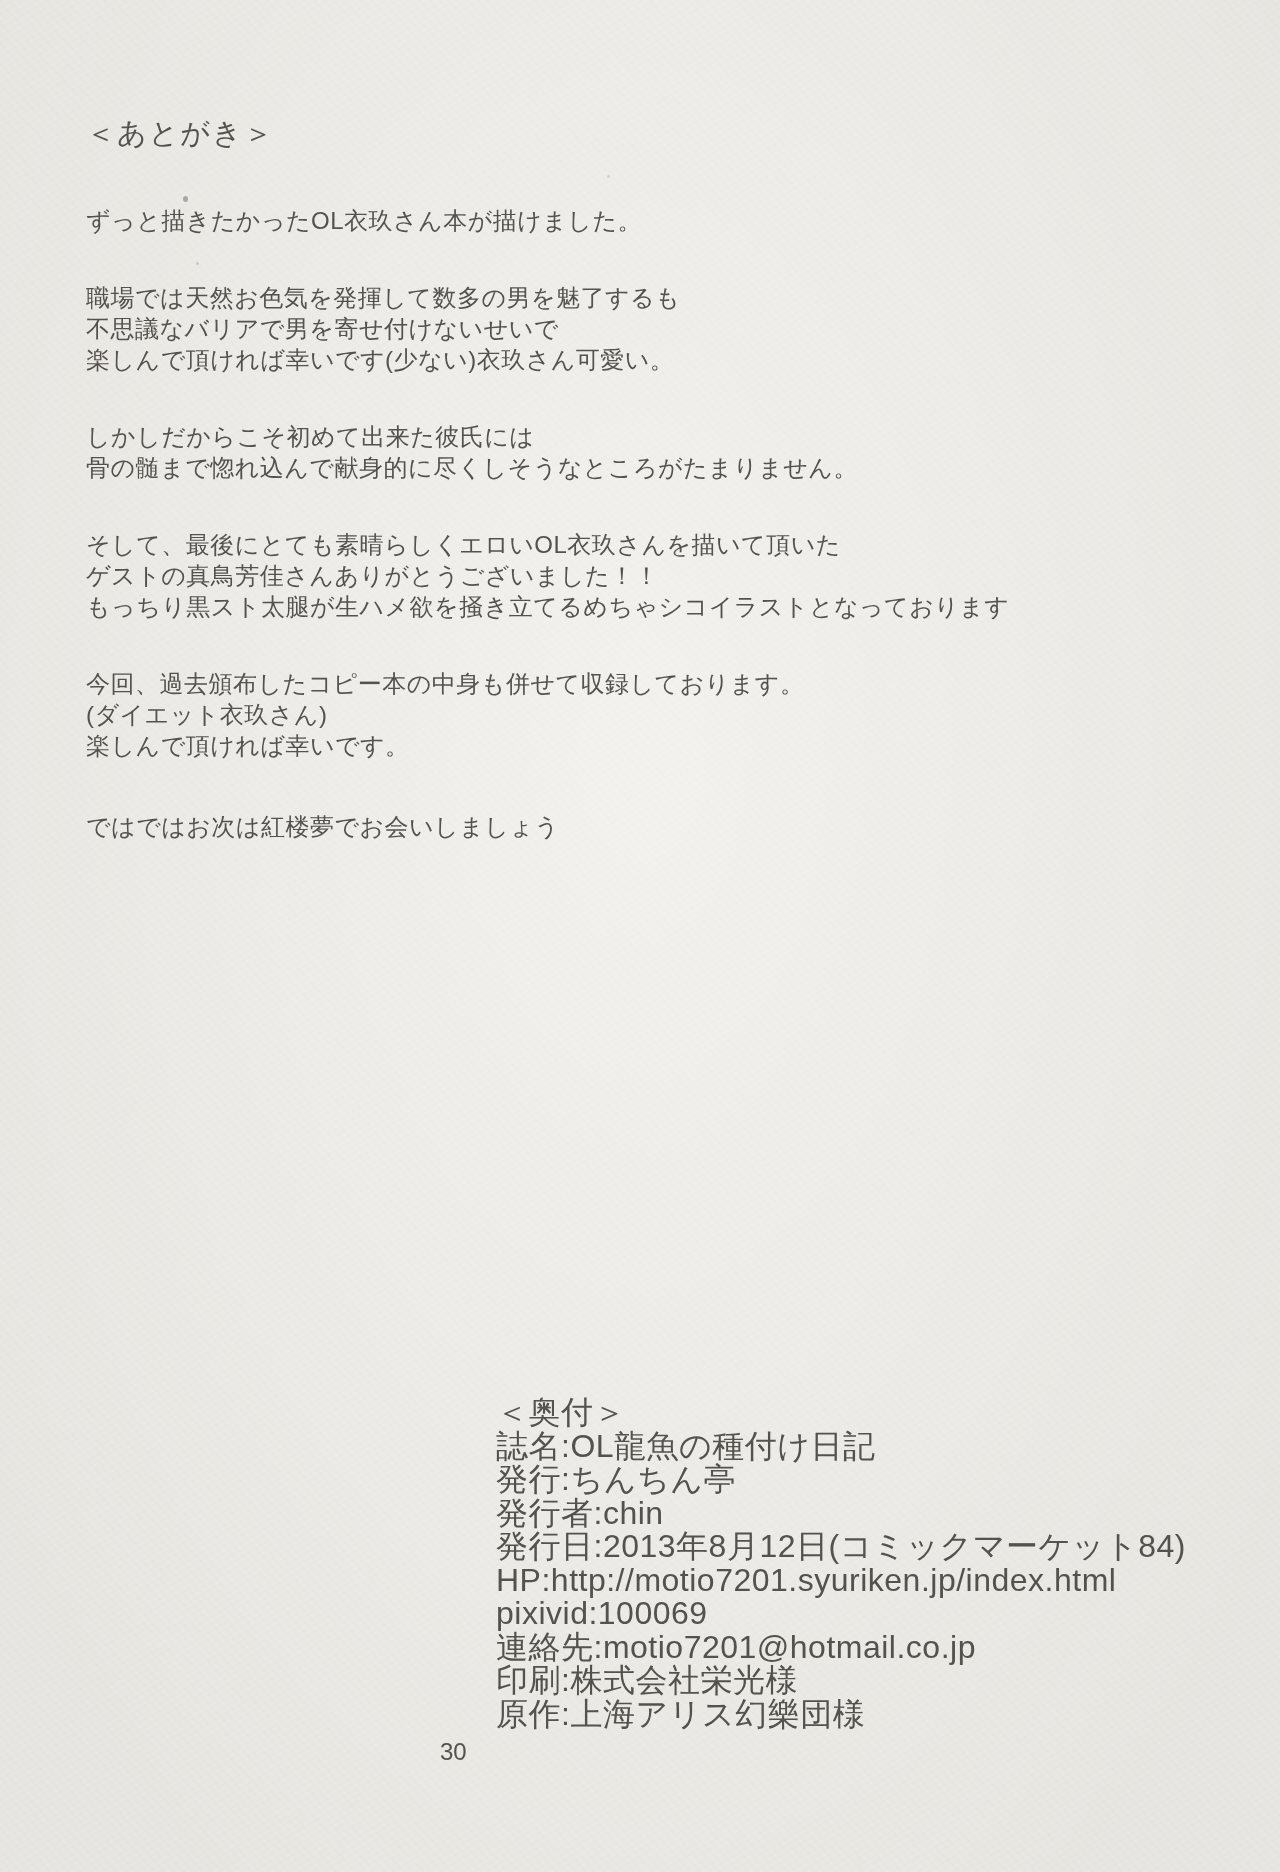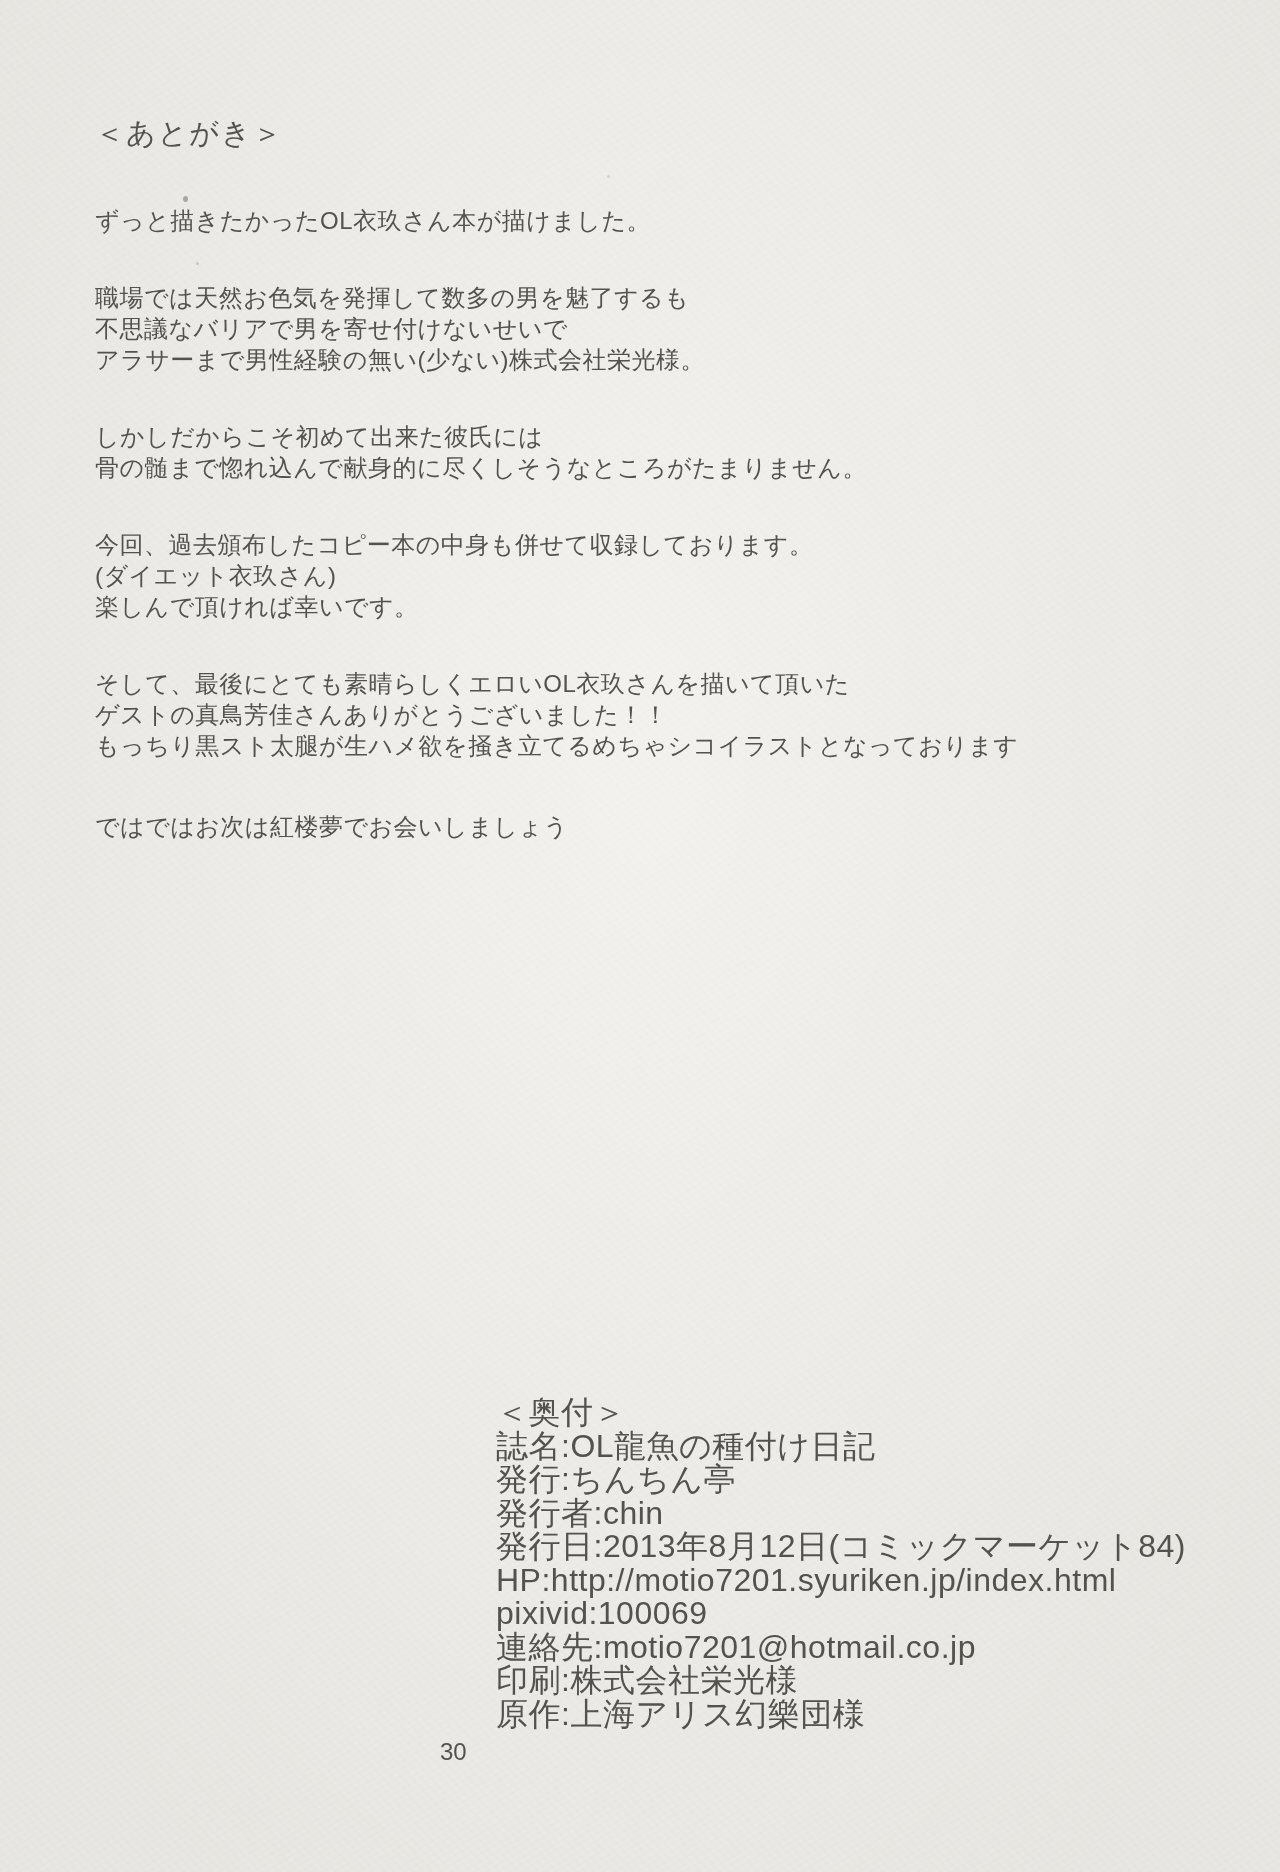--- a/index.html
+++ b/index.html
@@ -25,21 +25,21 @@
       repeating-linear-gradient(-31deg, rgba(100,95,90,0.012) 0 2px, rgba(255,255,255,0.01) 2px 6px);
   }
   .speck {
     position: absolute;
     border-radius: 50%;
     background: rgba(90,88,82,0.45);
   }
   .afterword {
     position: absolute;
     top: 118px;
-    left: 95px;
+    left: 86px;
     font-size: 24px;
     line-height: 31px;
     letter-spacing: 0.5px;
   }
   .afterword .heading {
     font-size: 29px;
     margin-bottom: 56px;
     letter-spacing: 2px;
   }
   .afterword .para {
@@ -78,38 +78,38 @@
 <div class="afterword">
   <div class="heading">＜あとがき＞</div>
 
   <div class="para">
     <div class="line">ずっと描きたかったOL衣玖さん本が描けました。</div>
   </div>
 
   <div class="para">
     <div class="line">職場では天然お色気を発揮して数多の男を魅了するも</div>
     <div class="line">不思議なバリアで男を寄せ付けないせいで</div>
-    <div class="line">アラサーまで男性経験の無い(少ない)株式会社栄光様。</div>
+    <div class="line">楽しんで頂ければ幸いです(少ない)衣玖さん可愛い。</div>
   </div>
 
   <div class="para">
     <div class="line">しかしだからこそ初めて出来た彼氏には</div>
     <div class="line">骨の髄まで惚れ込んで献身的に尽くしそうなところがたまりません。</div>
   </div>
 
   <div class="para">
+    <div class="line">そして、最後にとても素晴らしくエロいOL衣玖さんを描いて頂いた</div>
+    <div class="line">ゲストの真鳥芳佳さんありがとうございました！！</div>
+    <div class="line">もっちり黒スト太腿が生ハメ欲を掻き立てるめちゃシコイラストとなっております</div>
+  </div>
+
+  <div class="para">
     <div class="line">今回、過去頒布したコピー本の中身も併せて収録しております。</div>
     <div class="line">(ダイエット衣玖さん)</div>
     <div class="line">楽しんで頂ければ幸いです。</div>
-  </div>
-
-  <div class="para">
-    <div class="line">そして、最後にとても素晴らしくエロいOL衣玖さんを描いて頂いた</div>
-    <div class="line">ゲストの真鳥芳佳さんありがとうございました！！</div>
-    <div class="line">もっちり黒スト太腿が生ハメ欲を掻き立てるめちゃシコイラストとなっております</div>
   </div>
 
   <div class="para gap-before">
     <div class="line">ではではお次は紅楼夢でお会いしましょう</div>
   </div>
 </div>
 
 <div class="colophon">
   <div class="line">＜奥付＞</div>
   <div class="line">誌名:OL龍魚の種付け日記</div>

